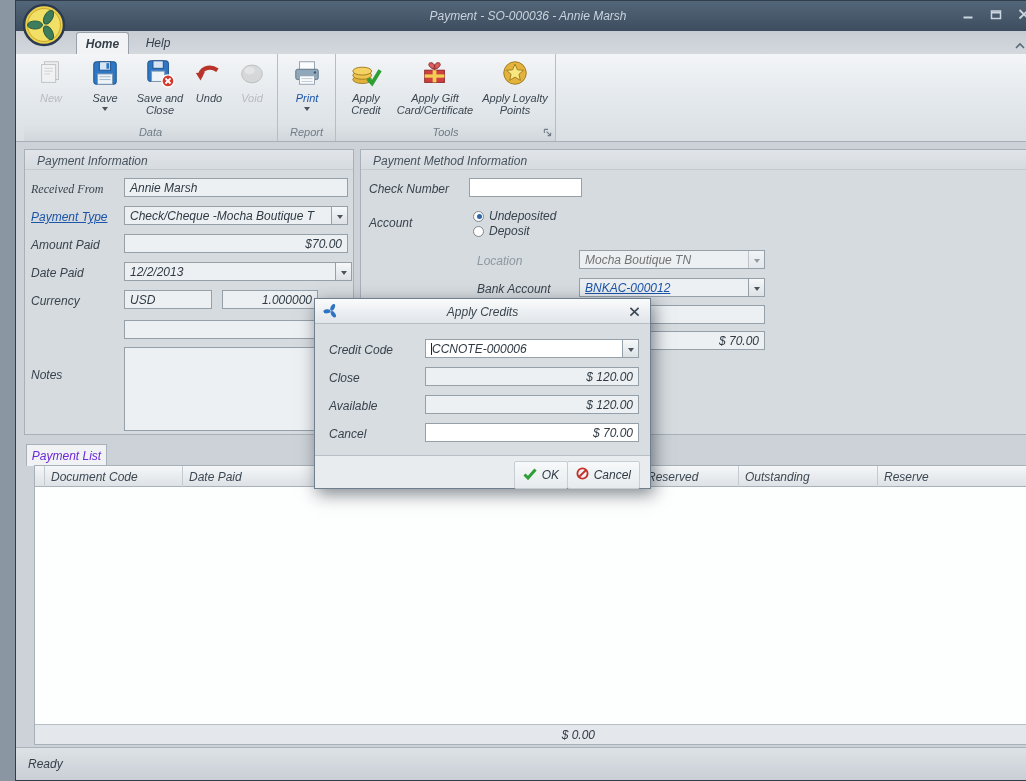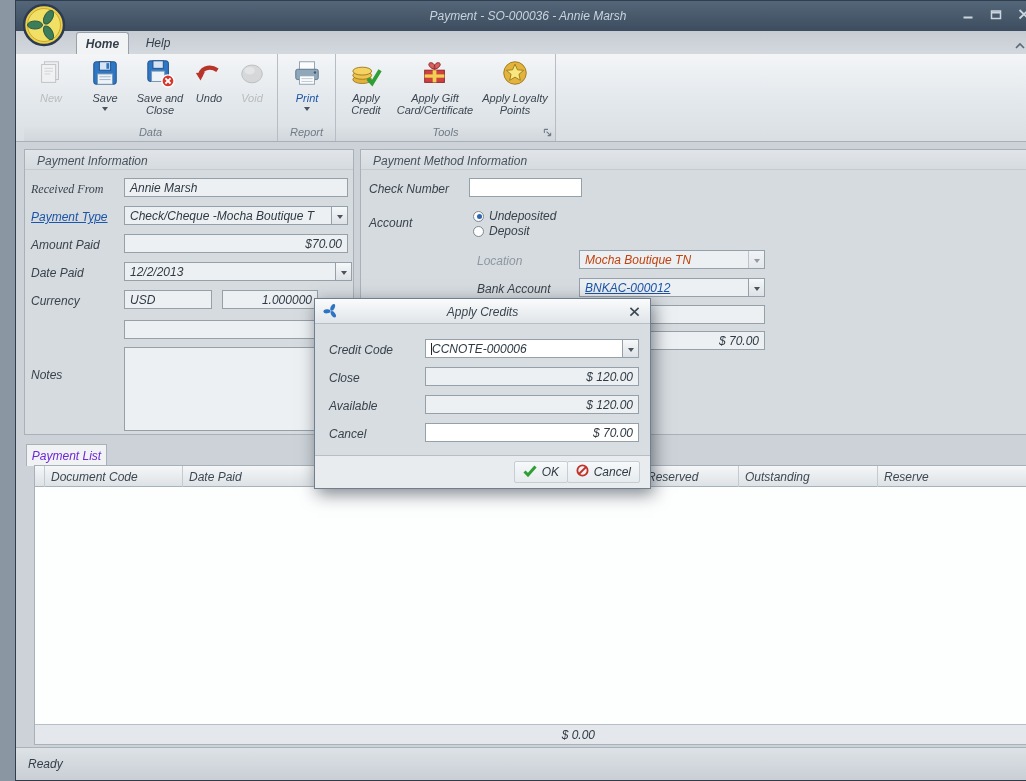--- a/index.html
+++ b/index.html
@@ -73,21 +73,21 @@
   .dtitle .txt{position:absolute;left:0;right:0;top:6px;text-align:center;color:#3b4650;}
   .dicon{position:absolute;left:8px;top:4px;}
   .dclose{position:absolute;right:10px;top:7px;cursor:default;}
   .dlbl{position:absolute;left:14px;color:#39434c;}
   .dfld{position:absolute;left:110px;width:214px;height:19px;background:#ecf0f3;border:1px solid #96a0a9;
         padding:2px 5px 0 5px;color:#2f3a44;white-space:nowrap;overflow:hidden;}
   .dfld.white{background:#fff;}
   .dfld.right{text-align:right;}
   .caret{display:inline-block;width:1px;height:12px;background:#222;vertical-align:-2px;}
   .dbtns{position:absolute;left:0;right:0;bottom:0;height:33px;background:#e8ecef;border-top:1px solid #b7bec6;}
-  .dbtn{position:absolute;top:5px;height:22px;display:flex;align-items:center;gap:5px;padding:0 8px;
+  .dbtn{position:absolute;top:5px;height:28px;display:flex;align-items:center;gap:5px;padding:0 8px;
         color:#2f3a44;border:1px solid #c6cdd3;border-radius:2px;background:linear-gradient(#f7f9fa,#e6ebee);cursor:default;}
 </style>
 </head>
 <body>
 
 <div class="window">
 
   <div class="titlebar">
     <div class="title">Payment - SO-000036 - Annie Marsh</div>
     <div class="winctl">
@@ -277,21 +277,21 @@
     <div class="radio" style="left:112px;top:59px;">
       <span class="rdot sel"></span>
       <span>Undeposited</span>
     </div>
     <div class="radio" style="left:112px;top:74px;">
       <span class="rdot"></span>
       <span>Deposit</span>
     </div>
 
     <div class="lbl dim" style="left:116px;top:104px;">Location</div>
-    <div class="fld combo" style="left:218px;top:100px;width:186px;color:#c2410c;">
+    <div class="fld combo" style="left:218px;top:100px;width:186px;color:#737373;">
       <span>Mocha Boutique TN</span>
       <span class="cbtn dis">
           <span class="darr"></span>
         </span>
     </div>
 
     <div class="lbl" style="left:116px;top:132px;">Bank Account</div>
     <div class="fld combo" style="left:218px;top:128px;width:186px;">
       <span class="linkval">BNKAC-000012</span>
       <span class="cbtn">

